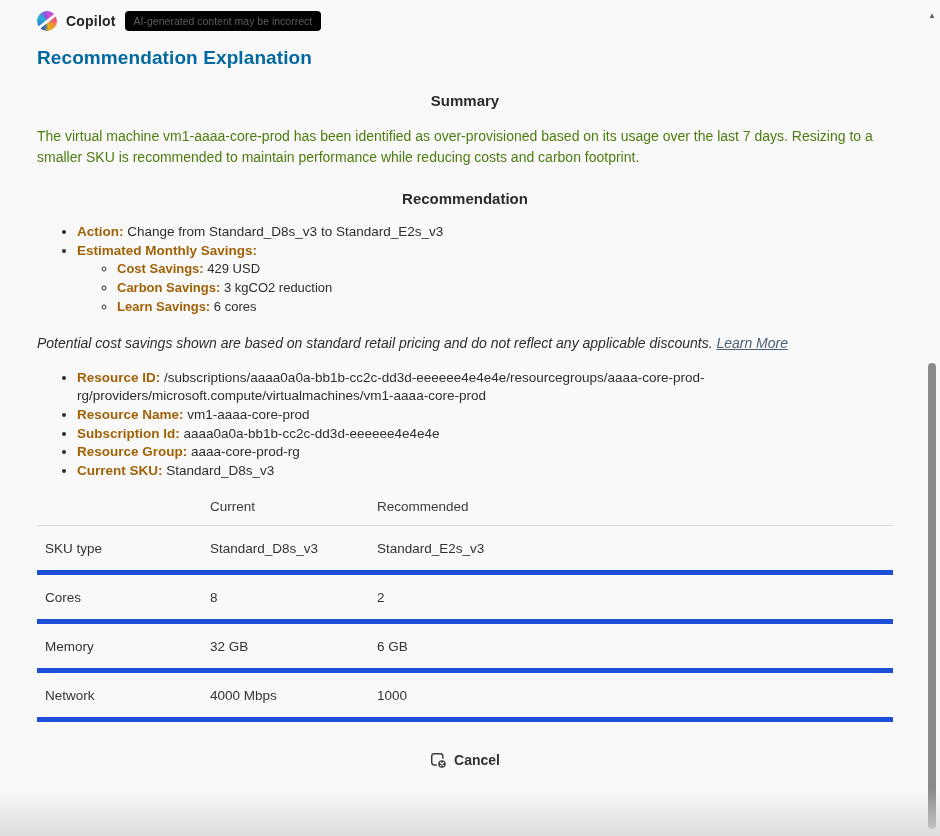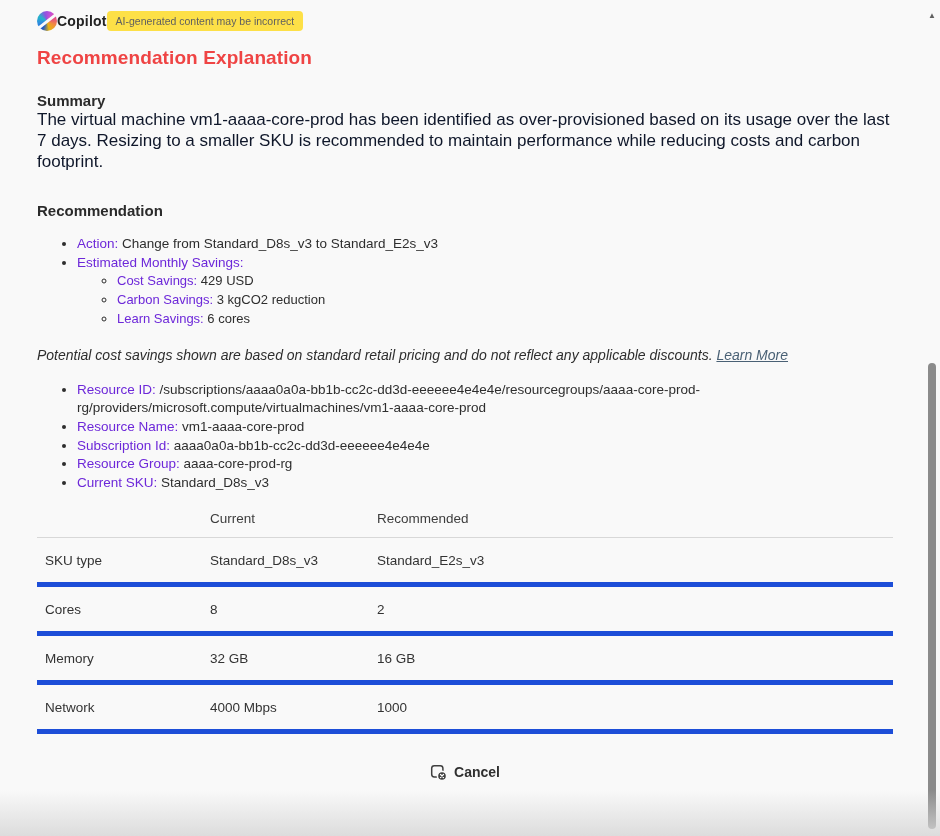--- a/index.html
+++ b/index.html
@@ -9,57 +9,57 @@
     background: #f9f9f9;
     color: #2b2b2b;
     position: relative;
   }
   .content {
     padding: 10px 47px 0 37px;
     position: relative;
   }
 
   
-  .header { display: flex; align-items: center; height: 22px; }
+  .header { display: flex; align-items: center; gap: 9px; height: 22px; }
   .copilot-logo {
     width: 20px; height: 20px; border-radius: 50%;
     background: conic-gradient(from 210deg,
       #1c57c4, #2e8de1, #24b5c8, #8f52e0, #c94fd4, #e8527f, #f08e3c, #e9b411, #1c57c4);
     position: relative; flex: 0 0 auto;
   }
   .copilot-logo::after {
     content: ""; position: absolute; left: -2px; right: -2px; top: 8.5px; height: 3px;
     background: #f9f9f9; transform: rotate(-38deg);
   }
   .brand { font-size: 14px; font-weight: 700; color: #232323; letter-spacing: .2px; }
   .badge {
-    background: #fde047; color: #5f5f5f;
+    background: #000000; color: #5f5f5f;
     font-size: 10.5px; line-height: 1;
     padding: 5px 9px; border-radius: 4px; text-align: right;
   }
 
   
-  h1.page-title { margin-top: 15px; font-size: 19px; font-weight: 700; color: #ef4444; letter-spacing: .1px; }
-  h2.section-heading { font-size: 15px; font-weight: 700; color: #2b2b2b; }
+  h1.page-title { margin-top: 15px; font-size: 19px; font-weight: 700; color: #0369a1; letter-spacing: .1px; }
+  h2.section-heading { font-size: 15px; font-weight: 700; color: #2b2b2b; text-align: center; }
   .mt-summary   { margin-top: 23px; }
-  .mt-reco      { margin-top: 30px; }
+  .mt-reco      { margin-top: 22px; }
   .mt-resource  { margin-top: 22px; }
   .mt-compare   { margin-top: 25px; }
 
   p.body-text {
-    font-size: 17px; line-height: 21px; color: #0f172a;
+    margin-top: 17px; font-size: 14px; line-height: 21px; color: #4d7c0f;
     max-width: 856px;
   }
 
   
   ul.bullets { margin-top: 16px; padding-left: 40px; list-style: disc outside; }
   ul.bullets > li { font-size: 13.5px; line-height: 18.7px; color: #2e2e2e; }
   ul.bullets ul.sub { padding-left: 40px; list-style: circle outside; }
   ul.bullets ul.sub > li { font-size: 13px; line-height: 18.7px; }
-  .lbl { font-weight: 400; color: #6d28d9; }
+  .lbl { font-weight: 700; color: #a16207; }
 
   
   p.disclaimer {
     margin-top: 17px; font-style: italic; font-size: 14px; color: #2e2e2e; line-height: 19px;
   }
   a.learn-more { color: #4a6175; text-decoration: underline; cursor: pointer; font-style: italic; }
 
   
   table.compare {
     margin-top: 12px; width: 856px; border-collapse: collapse; table-layout: fixed;
@@ -192,21 +192,21 @@
         <td>Standard_E2s_v3</td>
       </tr>
       <tr>
         <td class="first">Cores</td>
         <td>8</td>
         <td>2</td>
       </tr>
       <tr>
         <td class="first">Memory</td>
         <td>32 GB</td>
-        <td>16 GB</td>
+        <td>6 GB</td>
       </tr>
       <tr>
         <td class="first">Network</td>
         <td>4000 Mbps</td>
         <td>1000</td>
       </tr>
     </tbody>
   </table>
 
   <div class="footer">

